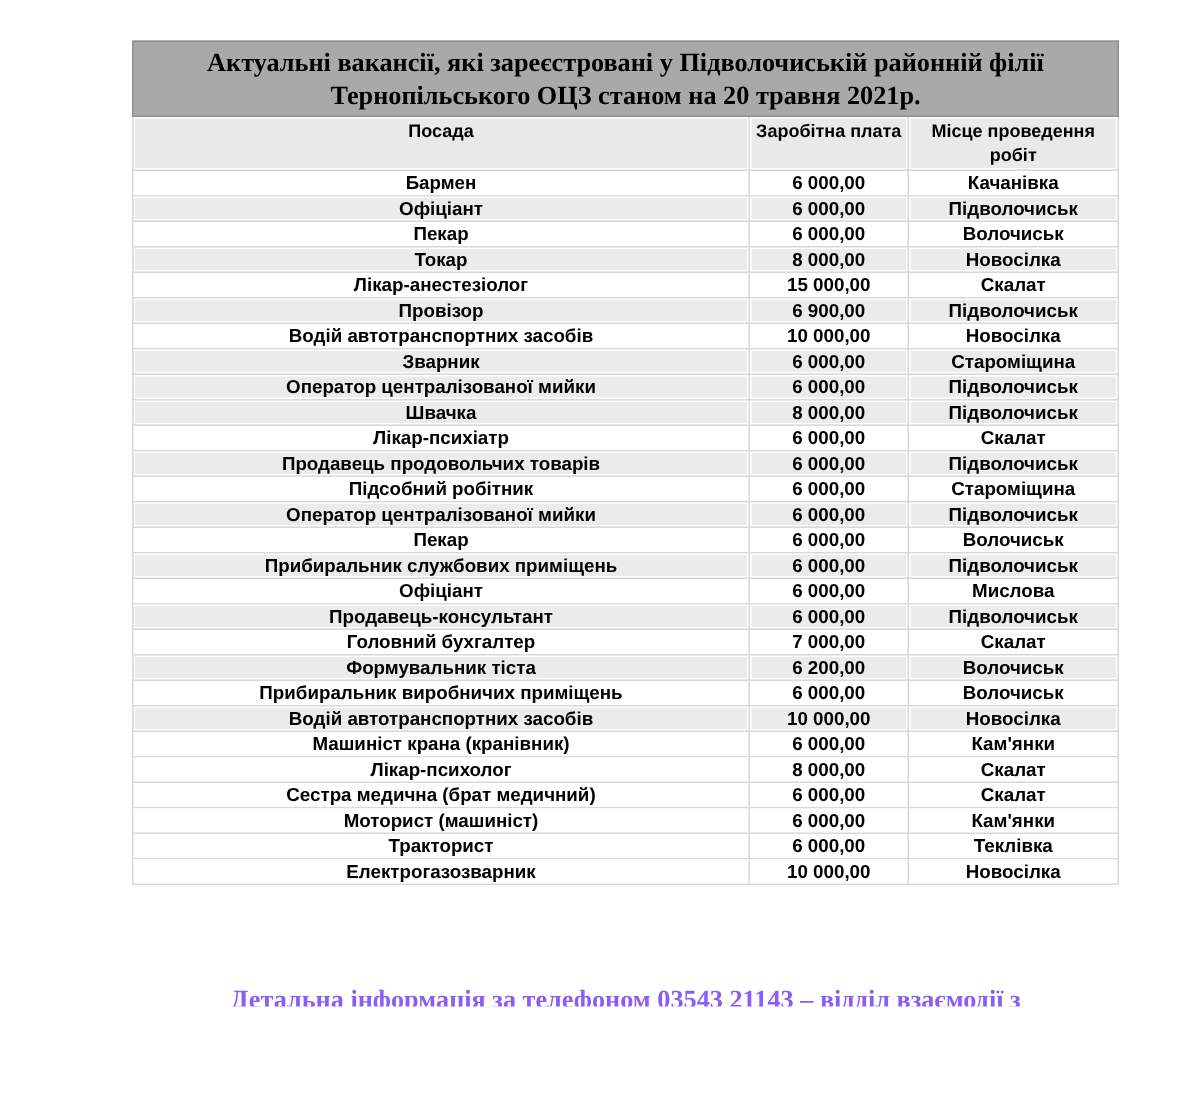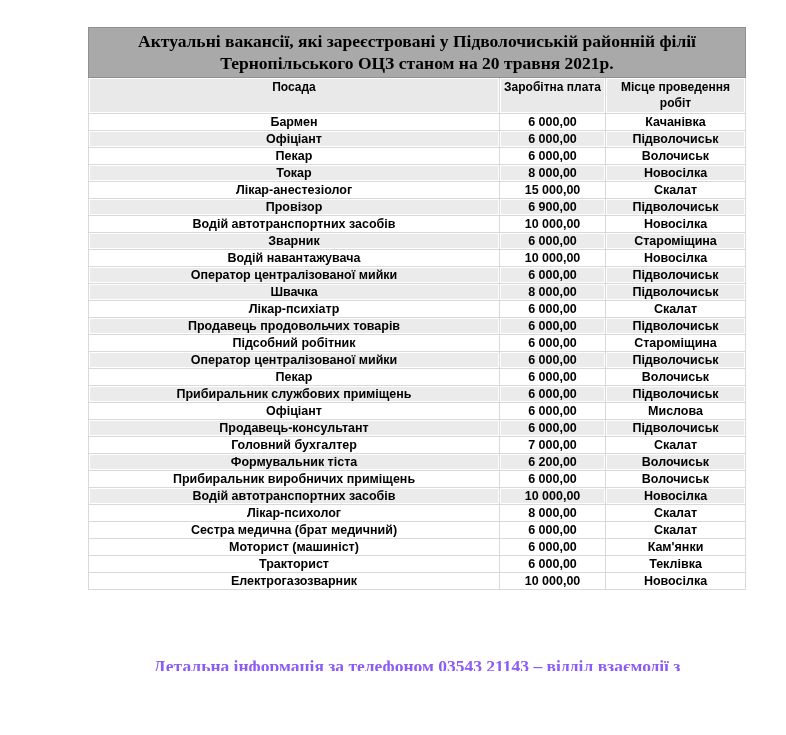--- a/index.html
+++ b/index.html
@@ -148,25 +148,20 @@
           <tr>
     <td>Водій автотранспортних засобів</td>
     <td>10 000,00</td>
     <td>Новосілка</td>
   </tr>
           <tr class="shaded">
     <td>Зварник</td>
     <td>6 000,00</td>
     <td>Староміщина</td>
   </tr>
-          <tr>
-    <td>Водій навантажувача</td>
-    <td>10 000,00</td>
-    <td>Новосілка</td>
-  </tr>
           <tr class="shaded">
     <td>Оператор централізованої мийки</td>
     <td>6 000,00</td>
     <td>Підволочиськ</td>
   </tr>
           <tr class="shaded">
     <td>Швачка</td>
     <td>8 000,00</td>
     <td>Підволочиськ</td>
   </tr>
@@ -224,20 +219,25 @@
     <td>Прибиральник виробничих приміщень</td>
     <td>6 000,00</td>
     <td>Волочиськ</td>
   </tr>
           <tr class="shaded">
     <td>Водій автотранспортних засобів</td>
     <td>10 000,00</td>
     <td>Новосілка</td>
   </tr>
           <tr>
+    <td>Машиніст крана (кранівник)</td>
+    <td>6 000,00</td>
+    <td>Кам'янки</td>
+  </tr>
+          <tr>
     <td>Лікар-психолог</td>
     <td>8 000,00</td>
     <td>Скалат</td>
   </tr>
           <tr>
     <td>Сестра медична (брат медичний)</td>
     <td>6 000,00</td>
     <td>Скалат</td>
   </tr>
           <tr>

